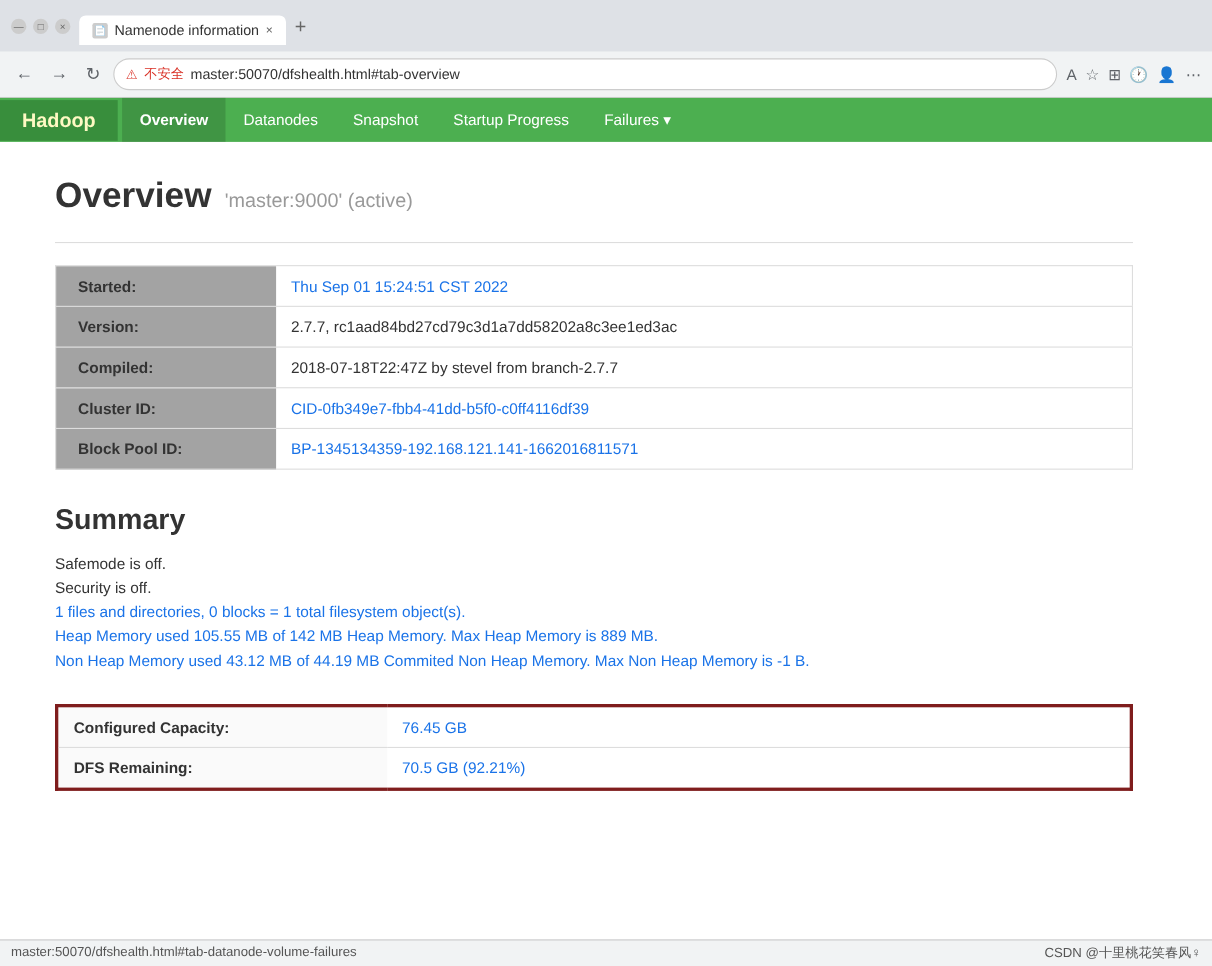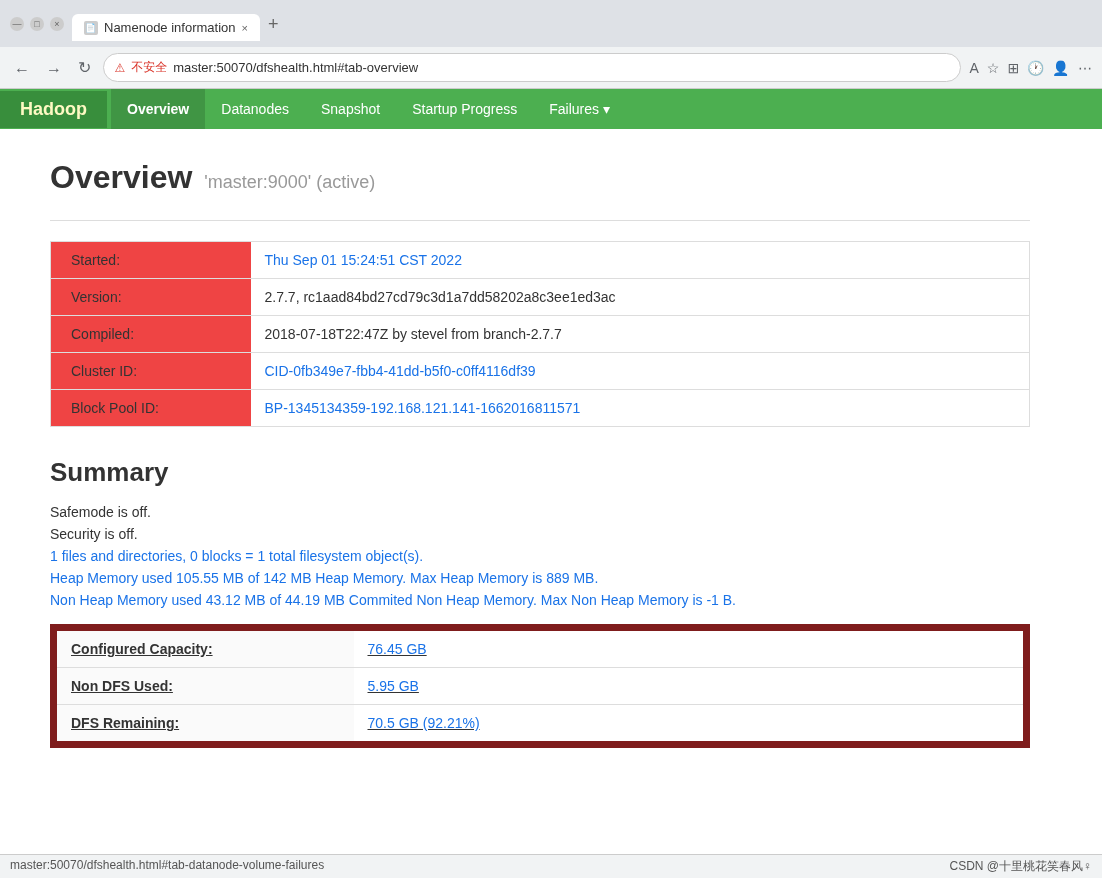--- a/index.html
+++ b/index.html
@@ -34,31 +34,31 @@
 
     
     .page-title { font-size: 32px; font-weight: bold; color: #333; margin-bottom: 4px; }
     .page-subtitle { font-size: 18px; color: #999; font-weight: normal; margin-left: 12px; }
     .section-divider { border: none; border-top: 1px solid #ddd; margin: 20px 0; }
 
     
     .info-table { width: 100%; border-collapse: collapse; margin: 10px 0 30px 0; border: 1px solid #ddd; }
     .info-table tr { border-bottom: 1px solid #ddd; }
     .info-table td { padding: 10px 14px; }
-    .info-table td:first-child { font-weight: normal; width: 200px; background: #ef4444; padding-left: 20px; }
+    .info-table td:first-child { font-weight: bold; width: 200px; background: #a3a3a3; padding-left: 20px; }
     .info-table td:last-child { color: #333; }
     .link-blue { color: #1a73e8; text-decoration: none; }
 
     
     .section-title { font-size: 26px; font-weight: bold; color: #333; margin-bottom: 16px; }
     .summary-text { margin: 6px 0; color: #333; }
     .summary-link { color: #1a73e8; }
 
     
-    .summary-table { width: 100%; border-collapse: collapse; margin-top: 16px; border: 7px solid #7f1d1d; text-decoration: underline; }
+    .summary-table { width: 100%; border-collapse: collapse; margin-top: 32px; border: 3px solid #7f1d1d; }
     .summary-table tr { border-bottom: 1px solid #ddd; }
     .summary-table td { padding: 10px 14px; }
     .summary-table td:first-child { font-weight: bold; background: #fafafa; width: 300px; }
     .summary-table td:last-child { color: #1a73e8; }
 
     
     .status-bar { position: fixed; bottom: 0; left: 0; right: 0; background: #f1f3f4; border-top: 1px solid #ccc; padding: 3px 10px; font-size: 12px; color: #555; display: flex; justify-content: space-between; text-align: center; }
 
     .heading-row { display: flex; align-items: baseline; margin-bottom: 10px; }
   </style>
@@ -168,26 +168,20 @@
 
   <table class="summary-table">
     <tbody>
       <tr>
         <td>Configured Capacity:</td>
         <td>
           <a class="link-blue">76.45 GB</a>
         </td>
       </tr>
       <tr>
-        <td>Non DFS Used:</td>
-        <td>
-          <a class="link-blue">5.95 GB</a>
-        </td>
-      </tr>
-      <tr>
         <td>DFS Remaining:</td>
         <td>
           <a class="link-blue">70.5 GB (92.21%)</a>
         </td>
       </tr>
     </tbody>
   </table>
 
 </div>
 

